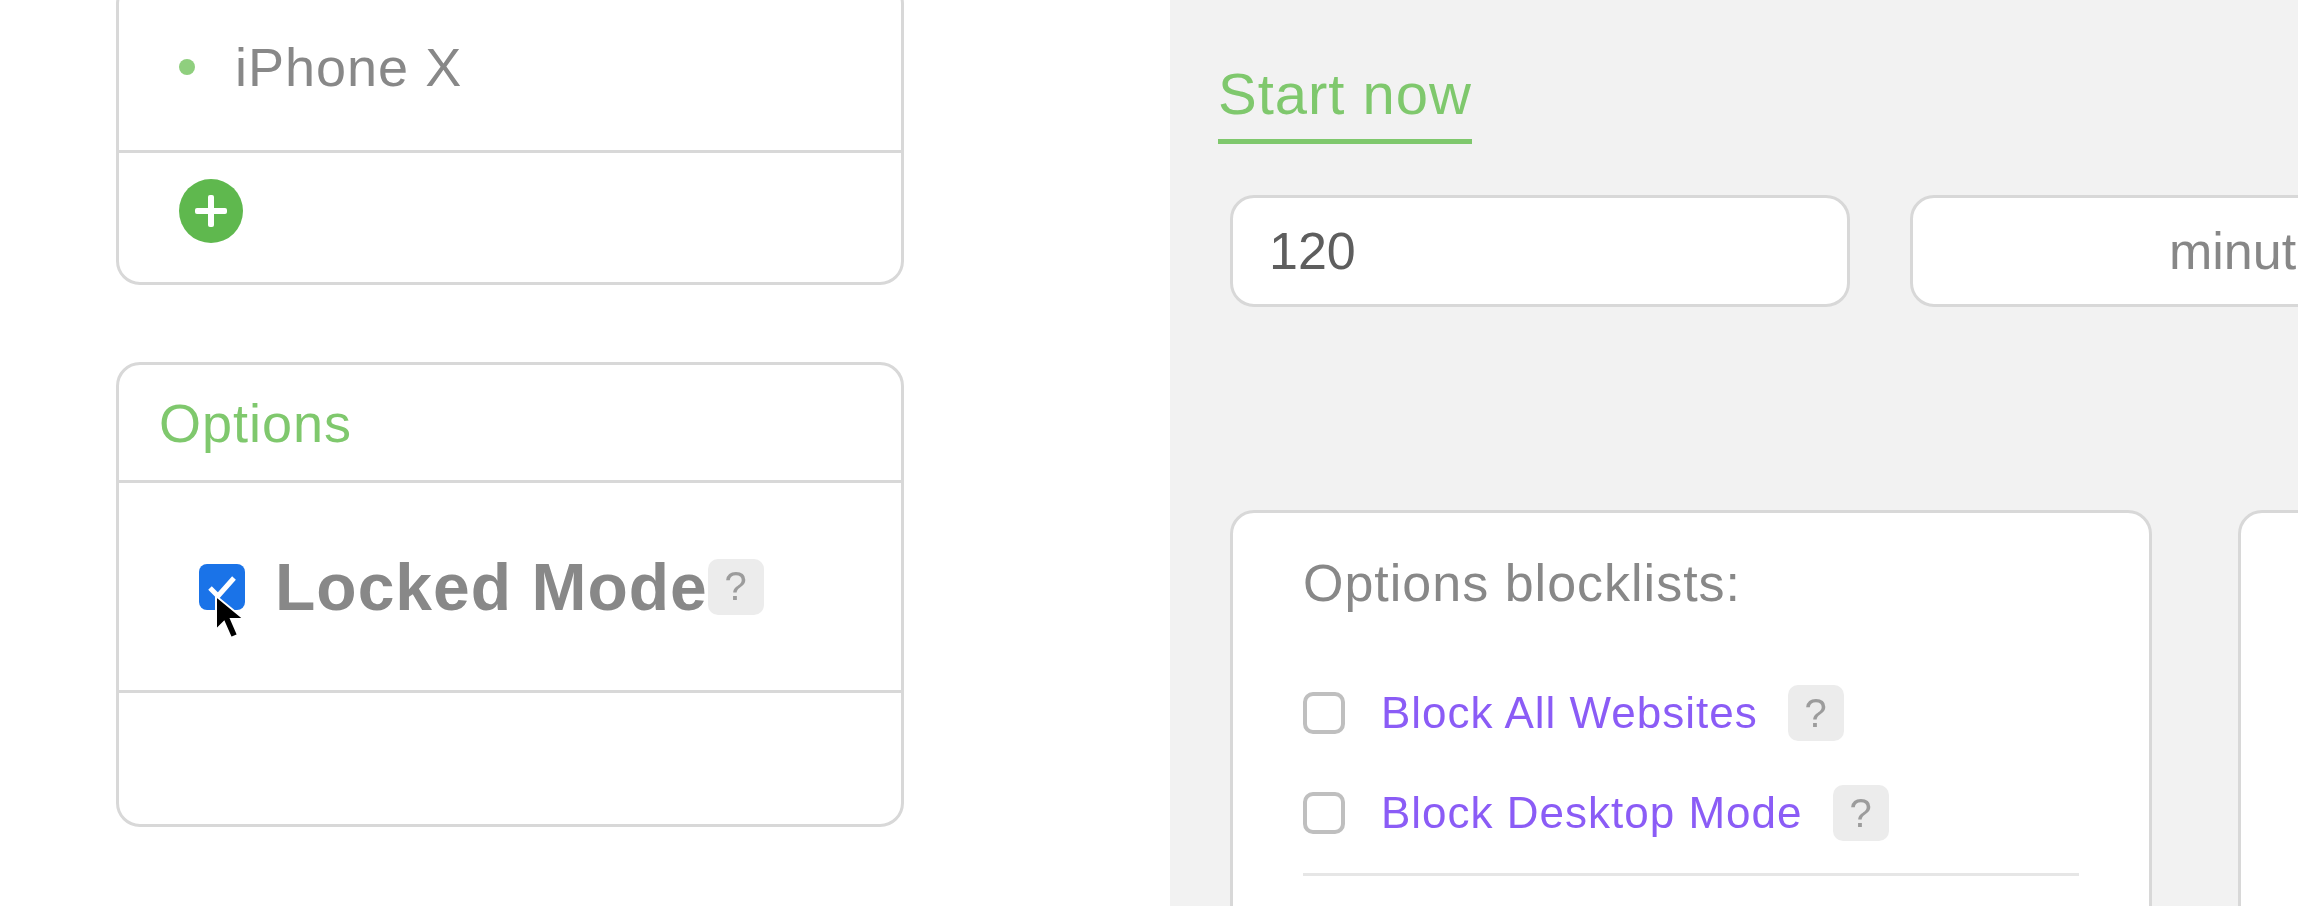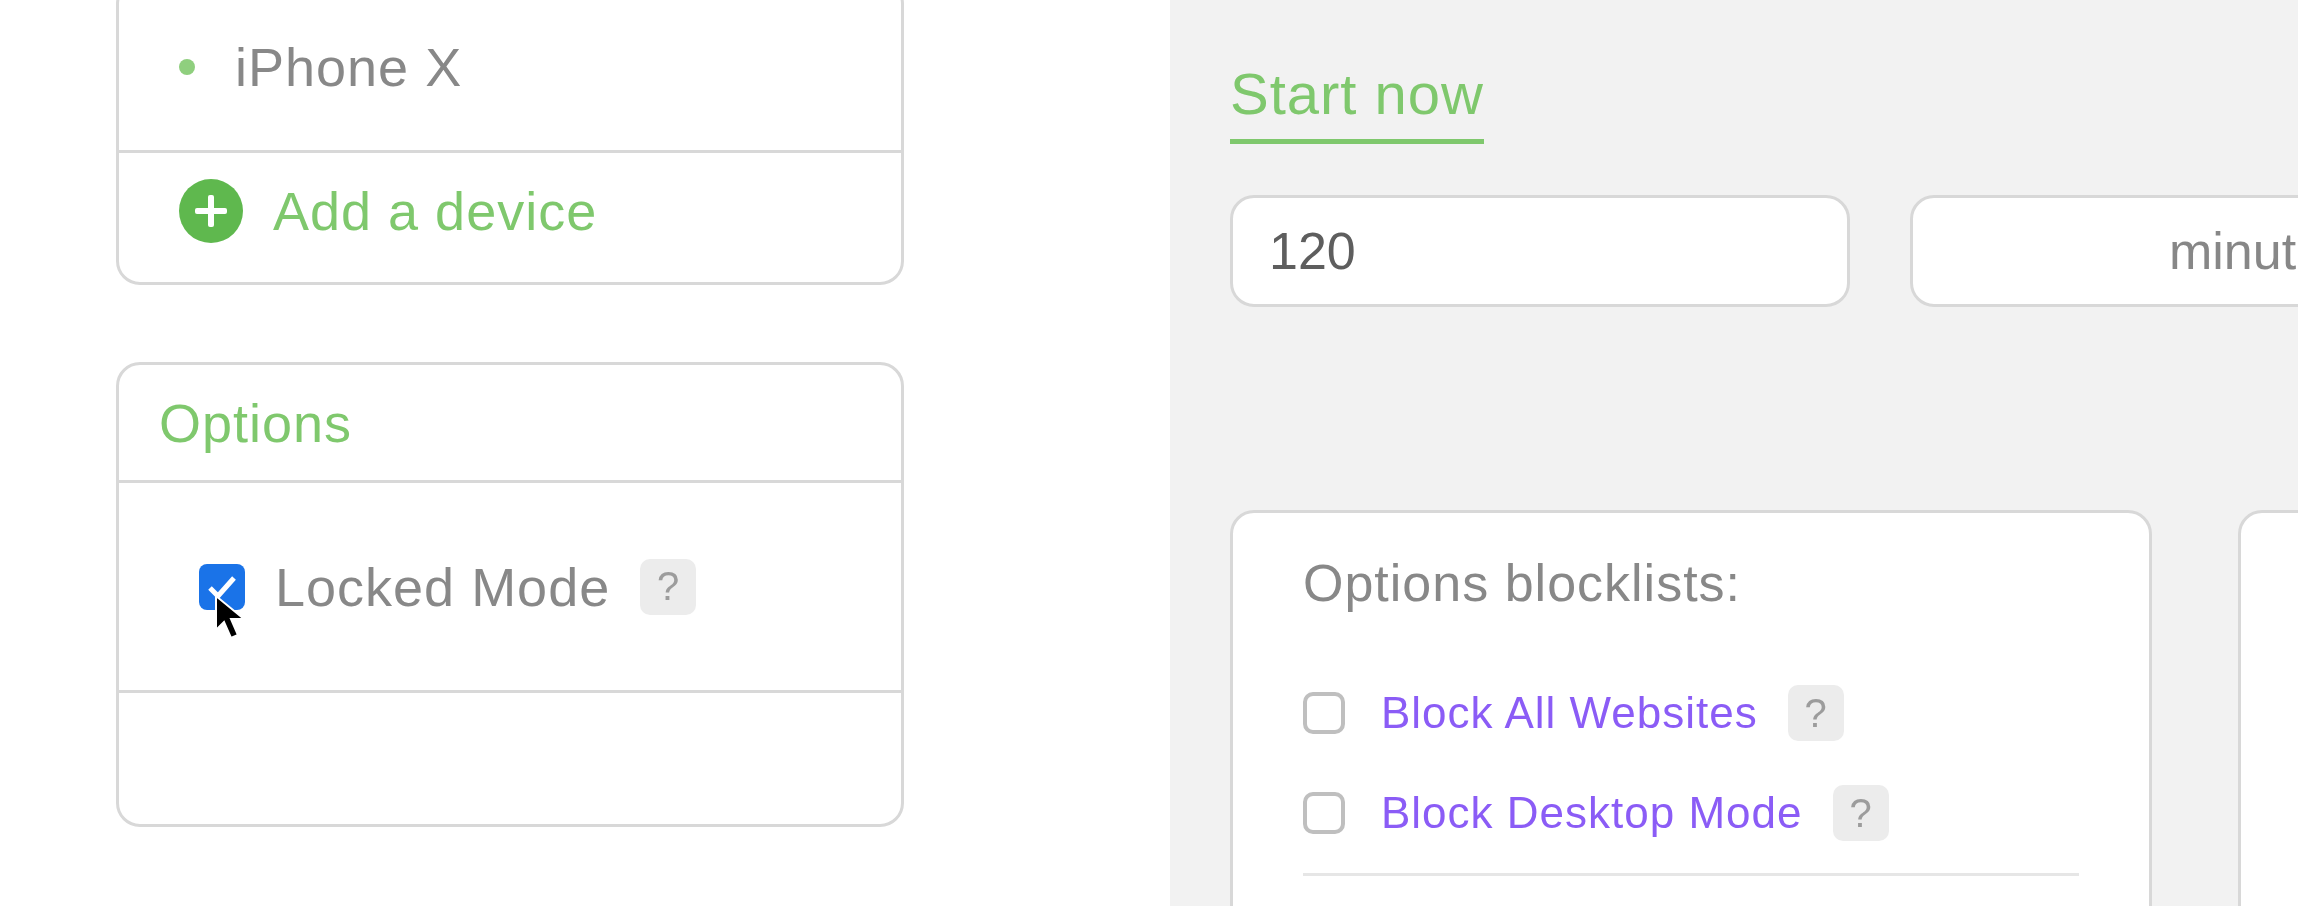--- a/index.html
+++ b/index.html
@@ -46,36 +46,36 @@
   .options-row {
     height: 210px; display: flex; align-items: center; padding-left: 80px;
     border-bottom: 3px solid #d8d8d8;
   }
   .checkbox {
     width: 46px; height: 46px; border-radius: 8px; display: flex; align-items: center; justify-content: center;
     margin-right: 30px; flex-shrink: 0; position: relative;
   }
   .checkbox.checked { background: #1a73e8; }
   .checkbox.checked svg { width: 34px; height: 34px; stroke: #fff; stroke-width: 5; fill: none; }
-  .option-label { font-size: 54px; color: #888; font-weight: 400; letter-spacing: 1px; margin-right: 30px; }
+  .option-label { font-size: 66px; color: #888; font-weight: 700; letter-spacing: 1px; }
   .help-badge {
     width: 56px; height: 56px; border-radius: 10px; background: #ececec;
     display: flex; align-items: center; justify-content: center;
     font-size: 40px; color: #9c9c9c; font-weight: 400; flex-shrink: 0;
   }
   .cursor {
     position: absolute; left: 212px; top: 592px; width: 40px; height: 50px; z-index: 50; pointer-events: none;
   }
   .cursor svg { width: 40px; height: 50px; }
 
   
   .right { width: 1128px; height: 906px; position: relative; background: #f2f2f2; }
   .right-inner { position: absolute; left: 0; right: 0; top: 0; bottom: 0; }
   .tabs {
-    position: absolute; left: 60px; top: 60px; display: flex; 
+    position: absolute; left: 48px; top: 60px; display: flex; 
   }
   .tab {
     font-size: 58px; color: #7fc86d; font-weight: 300; letter-spacing: 1px;
     padding-bottom: 12px; border-bottom: 5px solid transparent; white-space: nowrap;
   }
   .tab.active { border-bottom-color: #7fc86d; }
   .tab.faded { border-bottom-color: rgba(127,200,109,0.25); }
 
   .duration-input {
     position: absolute; left: 60px; top: 195px; width: 620px; height: 112px;
@@ -122,21 +122,20 @@
       <span class="device-name">iPhone X</span>
     </div>
     <div class="devices-divider"></div>
     <div class="add-device-row">
       <span class="plus-circle">
         <svg viewBox="0 0 40 40">
             <rect x="17" y="4" width="6" height="32" rx="2"></rect>
             <rect x="4" y="17" width="32" height="6" rx="2"></rect>
           </svg>
       </span>
-      <span class="add-device-label">Add a device</span>
     </div>
   </div>
 
   <div class="options-card">
     <div class="options-header">
       <span class="options-title">Options</span>
     </div>
     <div class="options-row">
       <span class="checkbox checked">
         <svg viewBox="0 0 34 34">

